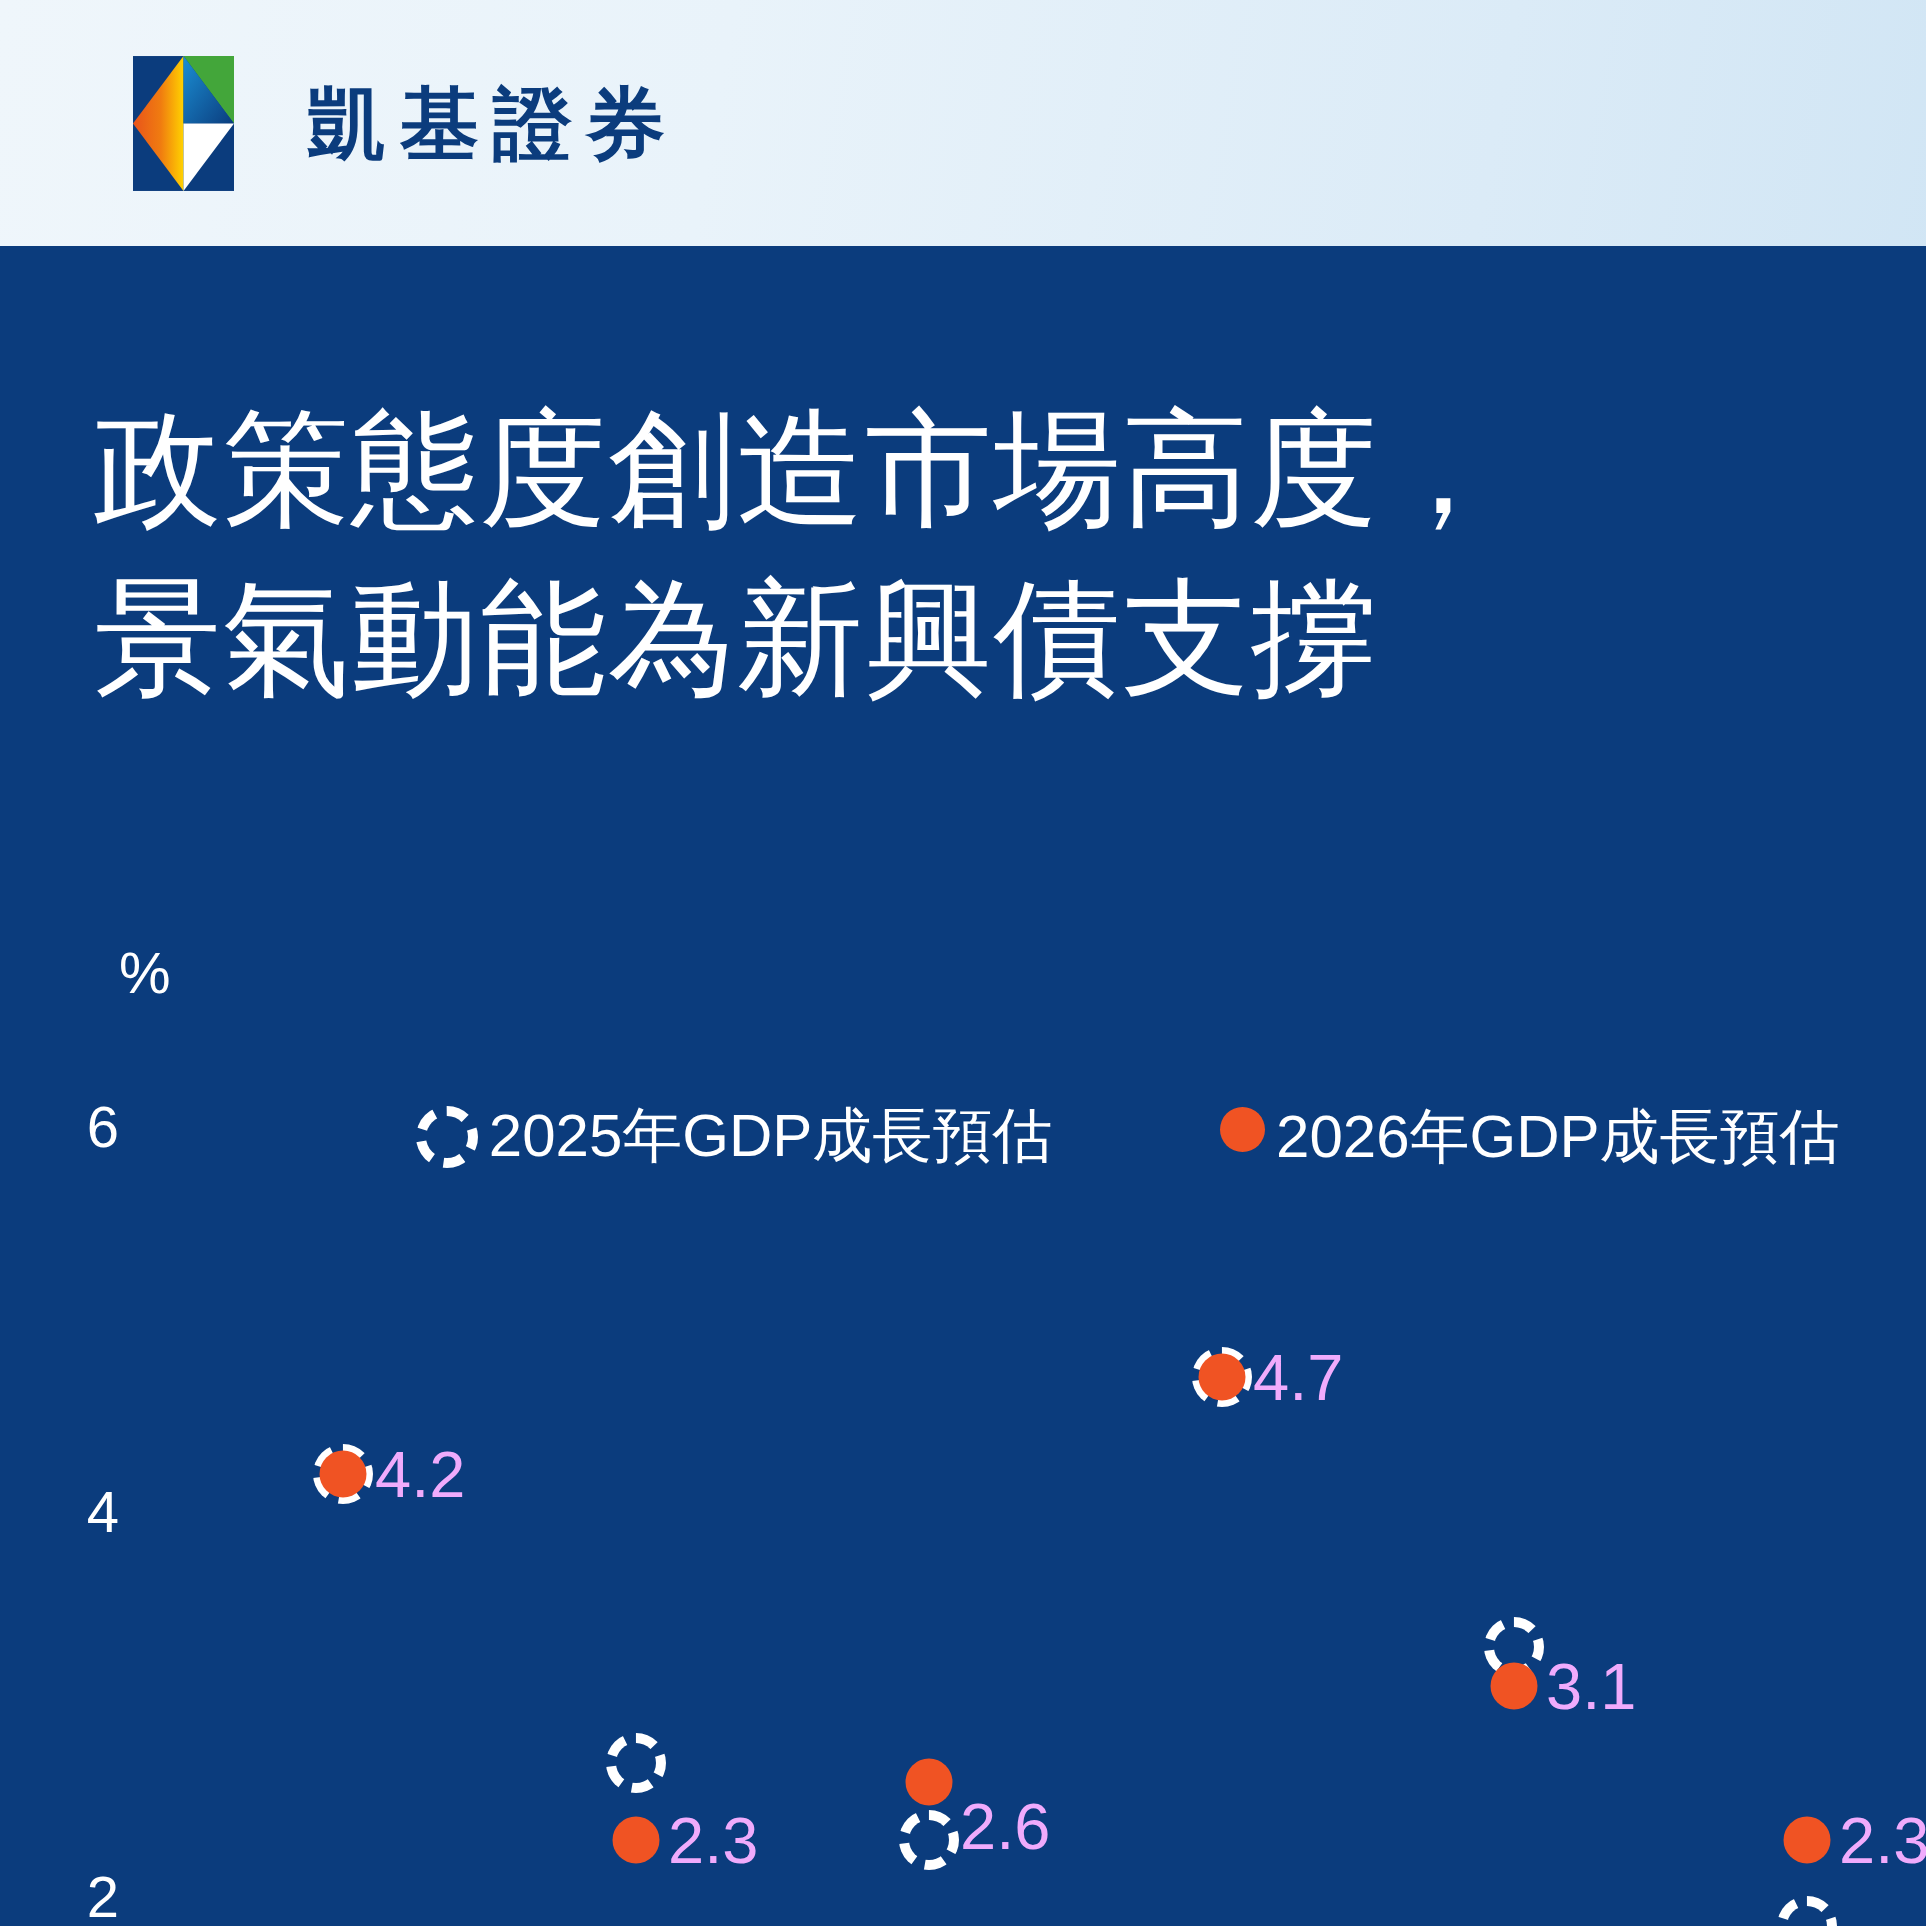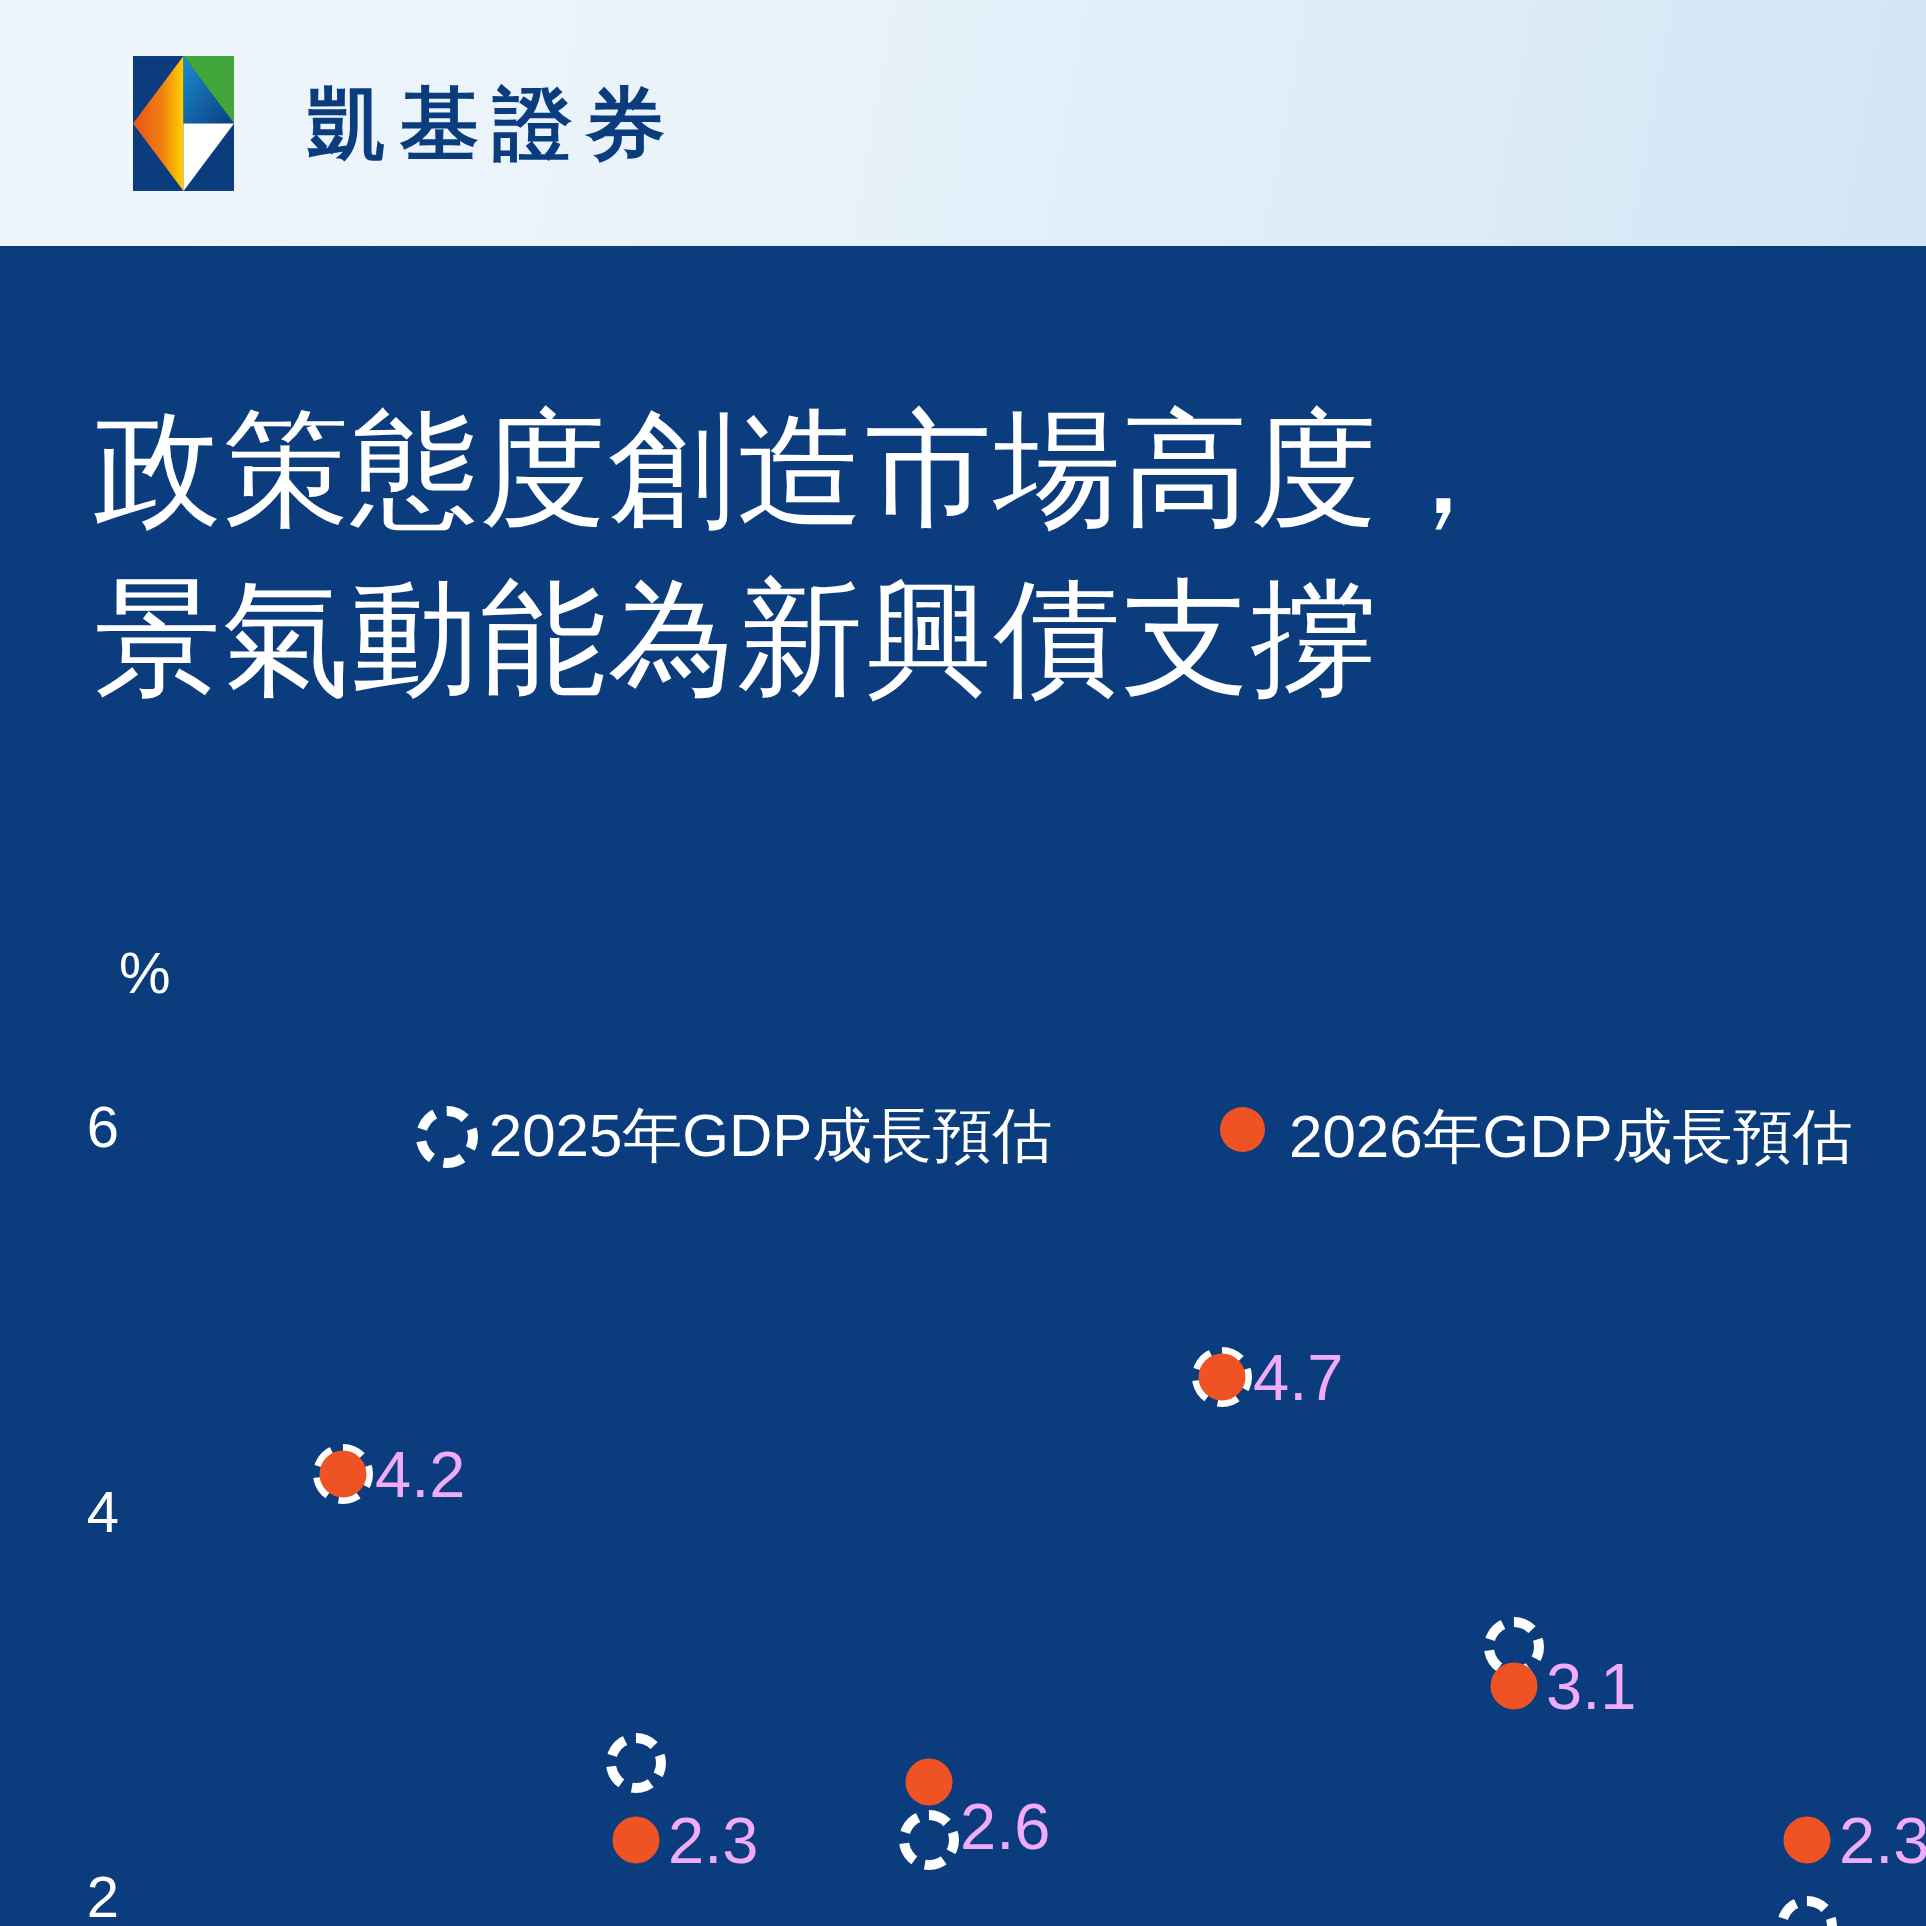--- a/index.html
+++ b/index.html
@@ -109,21 +109,21 @@
 
   <div class="ytick" style="left:42px;top:210px;">6</div>
   <div class="ytick" style="left:42px;top:595px;">4</div>
   <div class="ytick" style="left:42px;top:980px;">2</div>
 
   <div id="legend">
     <div class="legend-item">
       <span class="dashed-marker"></span>
       <span class="legend-label">2025年GDP成長預估</span>
     </div>
-    <div class="legend-item" style="margin-right:16px;gap:13px;">
+    <div class="legend-item" style="margin-right:16px;">
       <span class="solid-marker"></span>
       <span class="legend-label">2026年GDP成長預估</span>
     </div>
   </div>
 
   <div id="plot">
       <div class="pt dash" style="left: 121px; top: 557px;"></div>
       <div class="pt dash" style="left: 414px; top: 846px;"></div>
       <div class="pt dash" style="left: 707px; top: 923px;"></div>
       <div class="pt dash" style="left: 1000px; top: 460px;"></div>

